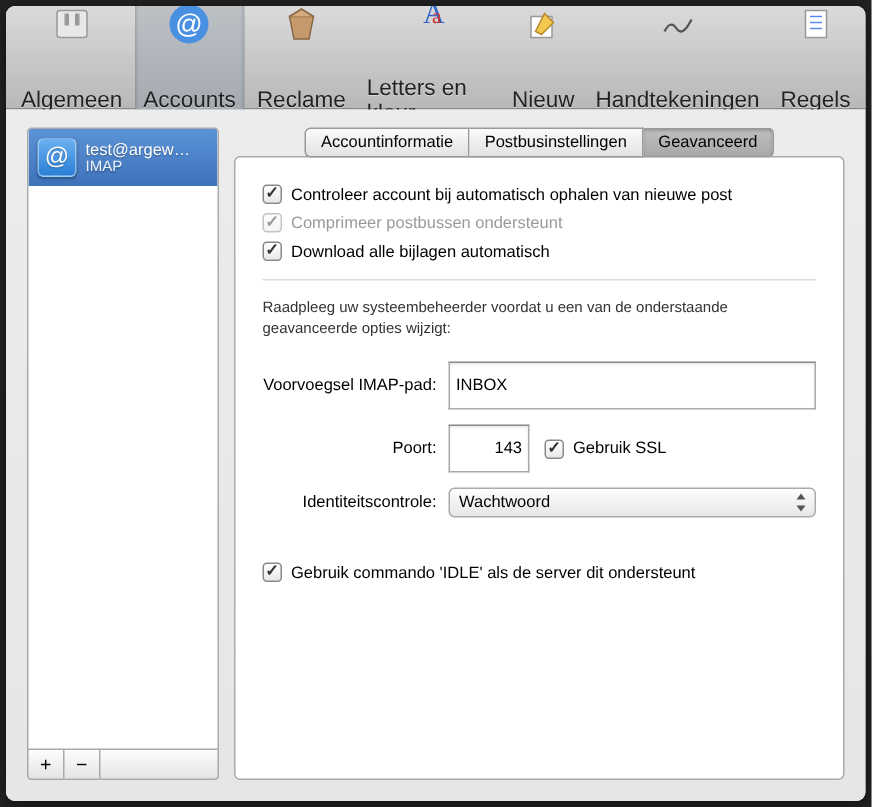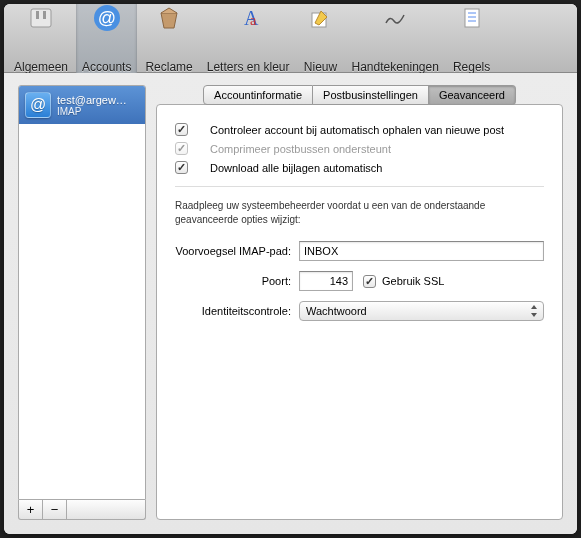--- a/index.html
+++ b/index.html
@@ -2,49 +2,49 @@
 <html><head>
 <meta charset="utf-8">
 <style>
 * { box-sizing: border-box; margin: 0; padding: 0; }
 body { font-family: "Lucida Grande", -apple-system, sans-serif; font-size: 11px; background: #222; padding: 4px; }
 .window { width: 573px; height: 530px; background: #fff; border-radius: 6px; overflow: hidden; box-shadow: 0 2px 10px rgba(0,0,0,0.5); display: flex; flex-direction: column; }
 .toolbar { height: 69px; background: linear-gradient(#dadada, #b8b8b8); border-bottom: 1px solid #888; display: flex; align-items: center; padding: 0 4px; gap: 2px; }
 .tb-item { display: flex; flex-direction: column; align-items: center; padding: 2px 6px 4px 6px; border-radius: 4px; cursor: pointer; }
 .tb-item.selected { background: linear-gradient(#bfc3c8, #a2a8ae); box-shadow: inset 0 0 3px rgba(0,0,0,0.3); }
 .tb-icon { width: 34px; height: 34px; display: flex; align-items: center; justify-content: center; margin-bottom: 2px; }
-.tb-label { font-size: 12px; color: #222; text-shadow: 0 1px 0 rgba(255,255,255,0.5); margin-top: 23px; }
+.tb-label { font-size: 15px; color: #222; text-shadow: 0 1px 0 rgba(255,255,255,0.5); margin-top: 23px; }
 .content { flex: 1; background: linear-gradient(#ececec, #e6e6e6); display: flex; padding: 12px 14px 14px 14px; gap: 10px; }
 .sidebar-wrap { width: 128px; display: flex; flex-direction: column; }
 .sidebar { flex: 1; background: #fff; border: 1px solid #aaa; border-top-left-radius: 3px; border-top-right-radius: 3px; overflow: hidden; }
 .acct-item { background: linear-gradient(#5c93d6, #3e72ba); color: #fff; padding: 6px 6px 6px 6px; display: flex; align-items: center; gap: 6px; text-shadow: 0 1px 1px rgba(0,0,0,0.3); }
 .acct-icon { width: 26px; height: 26px; background: linear-gradient(#6ab0f0, #2a7fd6); border-radius: 4px; display: flex; align-items: center; justify-content: center; font-size: 16px; flex-shrink: 0; box-shadow: 0 1px 2px rgba(0,0,0,0.3); border:1px solid rgba(255,255,255,0.4) }
 .acct-text { overflow: hidden; }
 .acct-name { font-size: 11px; font-weight: normal; white-space: nowrap; overflow: hidden; text-overflow: ellipsis; }
 .acct-type { font-size: 10px; opacity: 0.9; }
 .sidebar-footer { height: 20px; background: linear-gradient(#fdfdfd, #e4e4e4); border: 1px solid #aaa; border-top: none; border-bottom-left-radius: 3px; border-bottom-right-radius: 3px; display: flex; }
 .sf-btn { width: 24px; border-right: 1px solid #aaa; display: flex; align-items: center; justify-content: center; font-size: 13px; cursor: pointer; }
 .main { flex: 1; display: flex; flex-direction: column; }
 .tabs { display: flex; justify-content: center; position: relative; z-index: 2; margin-bottom: -1px; }
 .tab { background: linear-gradient(#fbfbfb, #e2e2e2); border: 1px solid #999; padding: 3px 10px; font-size: 11px; cursor: pointer; }
 .tab:first-child { border-top-left-radius: 4px; border-bottom-left-radius: 4px; }
 .tab:last-child { border-top-right-radius: 4px; border-bottom-right-radius: 4px; }
 .tab:not(:first-child) { border-left: none; }
 .tab.active { background: linear-gradient(#bfbfbf, #a8a8a8); box-shadow: inset 0 1px 2px rgba(0,0,0,0.25); }
 .panel { flex: 1; background: #fff; border: 1px solid #aaa; border-radius: 4px; padding: 18px 18px; }
-.cb-row { display: flex; align-items: center; gap: 22px; margin-bottom: 6px; font-size: 11px; }
+.cb-row { display: flex; align-items: center; gap: 6px; margin-bottom: 6px; font-size: 11px; }
 .cb { width: 13px; height: 13px; border: 1px solid #888; border-radius: 3px; background: linear-gradient(#fff,#e8e8e8); display: flex; align-items: center; justify-content: center; cursor: pointer; flex-shrink: 0; }
 .cb.checked::after { content: "✓"; font-size: 11px; color: #333; font-weight: bold; line-height: 1; }
 .cb.disabled { opacity: 0.5; cursor: default; }
 .cb.disabled + span { color: #9a9a9a; }
 .hr { border: none; border-top: 1px solid #ddd; margin: 12px 0; }
 .note { font-size: 10px; color: #333; margin-bottom: 14px; line-height: 1.4; }
 .form-row { display: flex; align-items: center; margin-bottom: 10px; }
 .form-label { width: 124px; text-align: right; padding-right: 8px; font-size: 11px; }
-.text-input { height: 20px; border: 1px solid #aaa; border-top-color: #888; padding: 2px 4px; font-size: 11px; font-family: inherit; box-shadow: inset 0 1px 2px rgba(0,0,0,0.1); }
+.text-input { height: 32px; border: 1px solid #aaa; border-top-color: #888; padding: 2px 4px; font-size: 11px; font-family: inherit; box-shadow: inset 0 1px 2px rgba(0,0,0,0.1); }
 .select { height: 20px; border: 1px solid #aaa; border-radius: 4px; background: linear-gradient(#fefefe,#e6e6e6); padding: 2px 22px 2px 6px; font-size: 11px; font-family: inherit; box-shadow: 0 1px 0 rgba(255,255,255,0.5); position: relative; display: flex; align-items: center; flex: 1; cursor: pointer; }
 .select::after { content: ""; position: absolute; right: 6px; top: 3px; width: 0; height: 0; border-left: 3px solid transparent; border-right: 3px solid transparent; border-bottom: 4px solid #555; }
 .select::before { content: ""; position: absolute; right: 6px; bottom: 3px; width: 0; height: 0; border-left: 3px solid transparent; border-right: 3px solid transparent; border-top: 4px solid #555; }
 </style>
 </head>
 <body>
 
 <div class="window">
 
   <div class="toolbar">
@@ -173,17 +173,21 @@
 
         <div class="form-row">
           <div class="form-label">Identiteitscontrole:</div>
           <div class="select">
             <span>Wachtwoord</span>
           </div>
         </div>
 
         <div style="height:20px"></div>
 
+        <div class="cb-row">
+          <div class="cb checked"></div>
+          <span>Gebruik commando 'IDLE' als de server dit ondersteunt</span>
+        </div>
 
       </div>
     </div>
   </div>
 </div>
 
 </body></html>

